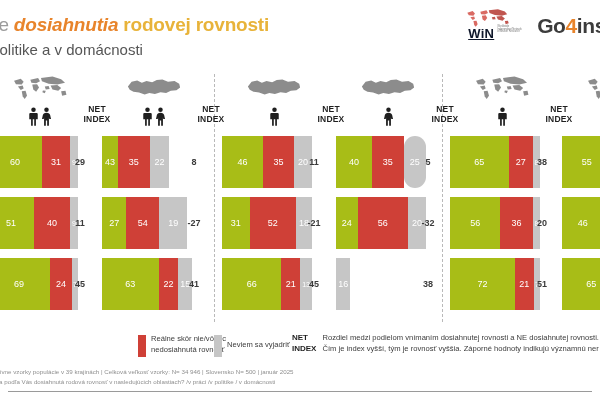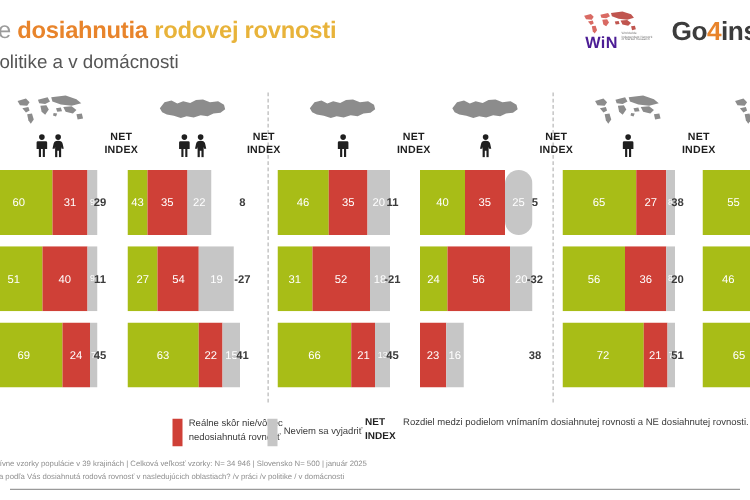--- a/index.html
+++ b/index.html
@@ -10,30 +10,30 @@
     color:#3b3b3b;
     position:relative;
   }
   
   .header{position:absolute;left:0;top:0;width:600px;height:70px;}
   .title{
     position:absolute;left:-42px;top:14px;
     font-size:19px;font-weight:bold;white-space:nowrap;letter-spacing:-0.2px;
   }
   .title .t-light{color:#9b9b9b;font-weight:normal;}
-  .title .t-orange{color:#e8842b;}
+  .title .t-orange{color:#e8842b;font-style:italic;}
   .title .t-yellow{color:#e8b33a;}
   .subtitle{
     position:absolute;left:-48px;top:41px;
     font-size:15px;color:#555;white-space:nowrap;
   }
   .logos{position:absolute;right:-6px;top:8px;display:flex;align-items:center;gap:14px;}
   .win-logo{position:relative;width:62px;height:36px;}
   .win-map{position:absolute;left:4px;top:0;width:46px;height:20px;}
-  .win-text{position:absolute;left:7px;top:18px;font-size:13px;font-weight:bold;color:#4c1d95;letter-spacing:0.3px;}
+  .win-text{position:absolute;left:7px;top:18px;font-size:13px;font-weight:bold;color:#0f172a;letter-spacing:0.3px;text-decoration:underline;}
   .win-sub{position:absolute;left:36px;top:18px;width:36px;line-height:2.6px;font-size:2.6px;color:#7b7b7b;}
   .win-sub span{display:block;}
   .g4i{font-size:21px;font-weight:bold;color:#3c3c3c;letter-spacing:-0.4px;white-space:nowrap;}
   .g4i .four{color:#e8842b;}
 
   
   .panels{position:absolute;left:0;top:74px;width:600px;height:248px;}
   .divider{position:absolute;top:0;height:248px;border-left:1px dashed #b9b9b9;}
   .col{position:absolute;top:0;width:104px;}
   .map{height:26px;display:flex;align-items:center;justify-content:center;}
@@ -263,21 +263,20 @@
       <div class="seg grey" style="width: 22.5px; border-radius: 11px;">25</div>
     </div>
     <div class="net" style="left: 411px; top: 62px;">5</div>
     <div class="bar" style="left: 336px; top: 123px; width: 90px;">
       <div class="seg green" style="width: 21.6px;">24</div>
       <div class="seg red" style="width: 50.4px;">56</div>
       <div class="seg grey" style="width: 18px;">20</div>
     </div>
     <div class="net" style="left: 411px; top: 123px;">-32</div>
     <div class="bar" style="left: 336px; top: 184px; width: 90px;">
-      <div class="seg red" style="width: 20.7px;">23</div>
       <div class="seg grey" style="width: 14.4px;">16</div>
     </div>
     <div class="net" style="left: 411px; top: 184px;">38</div>
     <div class="col" style="left: 450px;">
       <div class="map">
         <svg viewBox="0 0 120 52" width="58" height="25">
     <g fill="#8c8c8c">
       <path d="M6 12 L20 8 L26 14 L22 20 L10 19 Z"></path>
       <path d="M14 24 L24 22 L26 28 L20 31 Z"></path>
       <path d="M22 34 L30 33 L33 43 L28 50 L24 44 Z"></path>
@@ -364,20 +363,21 @@
     <div class="lg-text" style="padding-top:6px;">Neviem sa vyjadriť</div>
   </div>
 
   <div class="net-expl">
     <div class="net-expl-key">
       <div>NET</div>
       <div>INDEX</div>
     </div>
     <div class="net-expl-body">
       <div>Rozdiel medzi podielom vnímaním dosiahnutej rovnosti a NE dosiahnutej rovnosti.</div>
+      <div>Čím je index vyšší, tým je rovnosť vyššia. Záporné hodnoty indikujú významnú ner</div>
     </div>
   </div>
 </div>
 
 <div class="footer">
   <div class="foot-line" style="top:0;">prezentatívne vzorky populácie v 39 krajinách | Celková veľkosť vzorky: N= 34 946 | Slovensko N= 500 | január 2025</div>
   <div class="foot-line" style="top:10px;">miery bola podľa Vás dosiahnutá rodová rovnosť v nasledujúcich oblastiach? /v práci /v politike / v domácnosti</div>
   <div class="foot-rule"></div>
 </div>
 

